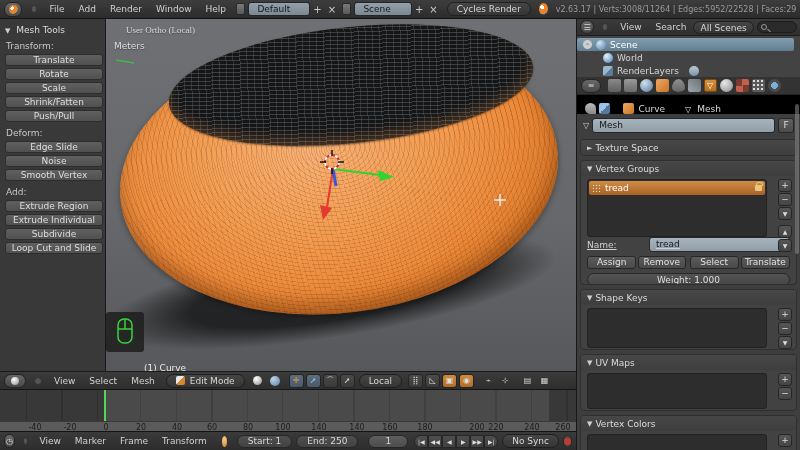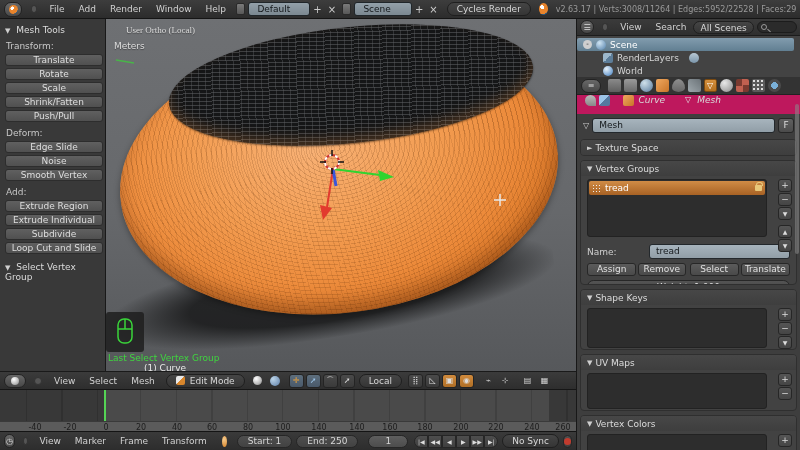--- a/index.html
+++ b/index.html
@@ -102,42 +102,42 @@
   .orow { display:flex; align-items:center; height:13px; padding-left:6px; color:#d6d6d6; }
   .orow.selected { background:linear-gradient(#829cae,#617f92); color:#fff; margin-right:6px; border-radius:2px; }
   .oicon { width:10px; height:10px; border-radius:2px; margin:0 4px; }
   .expander { width:9px; height:9px; border-radius:50%; background:#cfcfcf; color:#222; font-size:7px; line-height:8px; text-align:center; }
 
   .propsicons { height:18px; background:#333; border-bottom:1px solid #222; display:flex; align-items:center; padding:0 4px; }
   .pico { width:13px; height:13px; border-radius:2px; margin:0 1.5px; }
   .pico.activedata { background:linear-gradient(#d6913e,#b4701f); border:1px solid #7c4a10; color:#fff;
                      font-size:8px; text-align:center; line-height:12px; }
 
-  .crumbrow { height:19px; display:flex; align-items:flex-start; padding:0 6px; background:#be185d; white-space:nowrap;font-style:italic; }
+  .crumbrow { height:19px; display:flex; align-items:flex-end; padding:0 6px; background:#000000; white-space:nowrap; }
   .crumblabel { color:#d8d8d8; margin:0 8px 0 3px; }
   .namerow { height:22px; display:flex; align-items:center; padding:0 6px; }
   .dfield { flex:1; height:15px; background:linear-gradient(#a7b4bd,#919ea7); border:1px solid #23282c;
             border-radius:3px; color:#14181b; line-height:13px; padding:0 6px; margin:0 3px; }
   .fbtn { width:16px; height:15px; background:linear-gradient(#5f5f5f,#4b4b4b); border:1px solid #262626;
           border-radius:3px; color:#ddd; text-align:center; line-height:13px; }
 
   .panel { margin:3px 3px 4px 3px; background:#424242; border:1px solid #2f2f2f; border-radius:4px; overflow:hidden; }
   .panelhdr { height:15px; display:flex; align-items:center; padding:0 6px; color:#dcdcdc; background:linear-gradient(#474747,#3e3e3e); }
   .panelbody { position:relative; padding:3px 6px; }
   .listbox { width:180px; background:#2d2d2d; border:1px solid #222; border-radius:3px; }
   .vgrow { height:14px; display:flex; align-items:center; padding:0 3px; border-radius:2px; margin:1px;
            background:linear-gradient(#d08c46,#a86224); color:#fff; }
   .dotsicon { width:9px; height:9px; margin-right:4px;
               background-image:radial-gradient(circle, #eee 0.8px, transparent 1px); background-size:3px 3px; }
   .lockicon { margin-left:auto; width:7px; height:6px; background:#e8c87a; border-radius:1px; position:relative; }
   .lockicon::before { content:""; position:absolute; left:1px; top:-3px; width:5px; height:3px; border:1px solid #e8c87a; border-bottom:none; border-radius:3px 3px 0 0; }
   .sidecol { position:absolute; right:4px; top:3px; display:flex; flex-direction:column; }
   .sbtn { width:14px; height:13px; background:linear-gradient(#555,#454545); border:1px solid #262626; border-radius:3px;
           color:#ddd; font-size:9px; line-height:11px; text-align:center; margin-bottom:1px; }
-  .vgname { display:flex; align-items:center; margin-top:7px; }
+  .vgname { display:flex; align-items:center; margin-top:0;text-decoration:underline; }
   .vgbtns { display:grid; grid-template-columns:1fr 1fr 1fr 1fr; column-gap:2px; margin-top:4px; }
   .vgbtns .gap { margin-right:2px; }
   .abtn { height:13px; background:linear-gradient(#5b5b5b,#4a4a4a); border:1px solid #272727; border-radius:3px;
           color:#e0e0e0; text-align:center; line-height:11px; }
   .weight { height:13px; margin-top:4px; background:linear-gradient(#535353,#464646); border:1px solid #272727;
             border-radius:8px; color:#ddd; text-align:center; line-height:12px; }
   .scrollbar { position:absolute; right:1px; top:85px; width:4px; height:150px; background:#8a8a8a; border-radius:2px; opacity:.55; }
 </style>
 </head>
 <body>
@@ -182,24 +182,20 @@
   <button class="tbtn">Edge Slide</button>
   <button class="tbtn">Noise</button>
   <button class="tbtn">Smooth Vertex</button>
 
   <div class="slabel">Add:</div>
   <button class="tbtn">Extrude Region</button>
   <button class="tbtn">Extrude Individual</button>
   <button class="tbtn">Subdivide</button>
   <button class="tbtn">Loop Cut and Slide</button>
 
-  <div class="phdr" style="margin-top:8px;">
-    <span class="tri">▼</span>
-    <span>Select Vertex Group</span>
-  </div>
 </div>
 
 <div class="abs viewport">
   <div class="abs torus-shadow"></div>
   <div class="abs torus-body"></div>
   <div class="abs torus-hole"></div>
 
   <svg class="abs" style="left:0;top:0;" width="470" height="352" viewBox="0 0 470 352">
 
     <line x1="10" y1="41" x2="28" y2="44" stroke="#48b548" stroke-width="1.5"></line>
@@ -230,21 +226,20 @@
   <div class="abs vptext" style="left:20px;top:6px;font-family:Liberation Serif, serif;">User Ortho (Local)</div>
   <div class="abs vptext" style="left:8px;top:22px;">Meters</div>
 
   <div class="abs mousebox">
     <svg width="20" height="30" viewBox="0 0 20 30">
       <rect x="3" y="2" width="14" height="24" rx="6" fill="none" stroke="#3ad43a" stroke-width="1.5"></rect>
       <line x1="10" y1="2" x2="10" y2="12" stroke="#3ad43a" stroke-width="1.5"></line>
       <line x1="3" y1="12" x2="17" y2="12" stroke="#3ad43a" stroke-width="1.5"></line>
     </svg>
   </div>
-  <div class="abs lasttool" style="left:2px;top:334px;width:200px;">Last Select Vertex Group</div>
   <div class="abs lastsub" style="left:38px;top:344px;">(1) Curve</div>
 </div>
 
 <div class="abs vph">
   <div class="roundicon">
       <div class="sphere" style="width:8px;height:8px;"></div>
     </div>
   <div class="plusdot"></div>
   <span class="menu">View</span>
   <span class="menu">Select</span>
@@ -304,21 +299,21 @@
     <span class="tick" style="left:95px;">0</span>
     <span class="tick" style="left:130px;">20</span>
     <span class="tick" style="left:166px;">40</span>
     <span class="tick" style="left:201px;">60</span>
     <span class="tick" style="left:237px;">80</span>
     <span class="tick" style="left:272px;">100</span>
     <span class="tick" style="left:308px;">140</span>
     <span class="tick" style="left:346px;">140</span>
     <span class="tick" style="left:379px;">160</span>
     <span class="tick" style="left:414px;">180</span>
-    <span class="tick" style="left:450px;">200</span>
+    <span class="tick" style="left:466px;">200</span>
     <span class="tick" style="left:485px;">220</span>
     <span class="tick" style="left:521px;">240</span>
     <span class="tick" style="left:552px;">260</span>
   </div>
 </div>
 
 <div class="abs tlh">
   <div class="roundicon">
       <span class="glyph">◷</span>
     </div>
@@ -359,27 +354,27 @@
         <div class="lens"></div>
       </div>
   </div>
   <div class="outliner-body">
     <div class="orow selected">
       <div class="expander">-</div>
       <div class="oicon" style="background:radial-gradient(circle at 35% 30%,#cfe4f2,#4f7da8);border-radius:50%;"></div>
       <span>Scene</span>
     </div>
     <div class="orow" style="padding-left:22px;">
+      <div class="oicon" style="background:radial-gradient(circle at 35% 30%,#e8f2fa,#3f7dbf);border-radius:50%;"></div>
+      <span>World</span>
+    </div>
+    <div class="orow" style="padding-left:22px;">
       <div class="oicon" style="background:linear-gradient(135deg,#9db8cc 50%,#5c7d99 50%);"></div>
       <span>RenderLayers</span>
       <div class="oicon" style="margin-left:10px;background:linear-gradient(#b8c8d4,#7a95aa);border-radius:50%;"></div>
-    </div>
-    <div class="orow" style="padding-left:22px;">
-      <div class="oicon" style="background:radial-gradient(circle at 35% 30%,#e8f2fa,#3f7dbf);border-radius:50%;"></div>
-      <span>World</span>
     </div>
   </div>
 
   <div class="propsicons">
     <div class="roundicon" style="width:20px;margin-right:5px;">
         <span class="glyph">≡</span>
       </div>
     <div class="pico" style="background:linear-gradient(#8a8a8a,#5f5f5f);"></div>
     <div class="pico" style="background:linear-gradient(#9a9a9a,#6a6a6a);"></div>
     <div class="pico" style="background:radial-gradient(circle at 35% 30%,#cfe0ea,#56789a);border-radius:50%;"></div>

